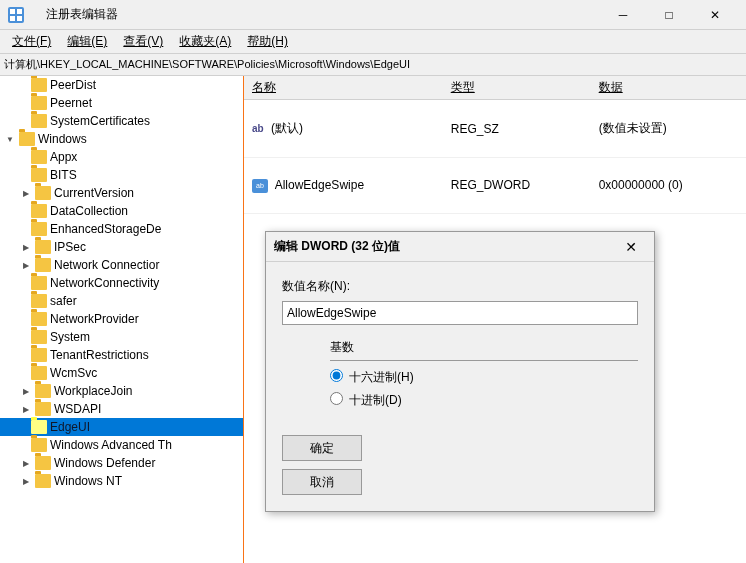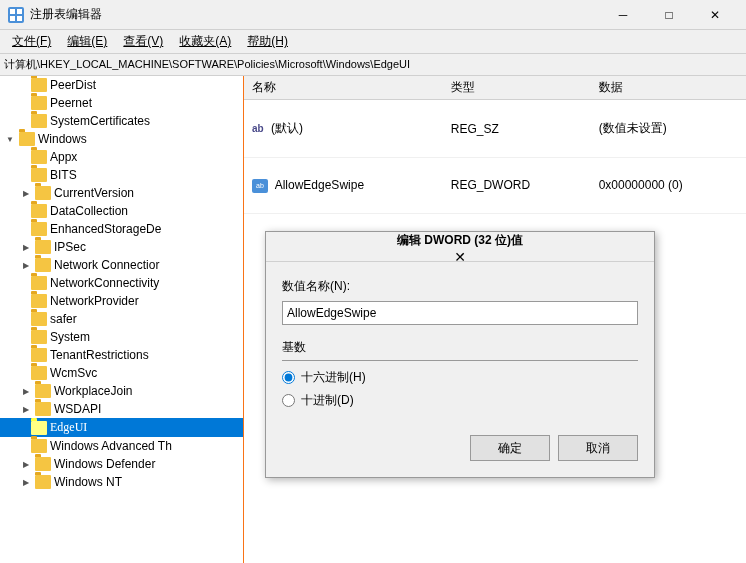--- a/index.html
+++ b/index.html
@@ -14,20 +14,21 @@
 
     
     .title-bar {
       background: #f0f0f0;
       height: 30px;
       display: flex;
       align-items: center;
       padding: 0 8px;
       border-bottom: 1px solid #d0d0d0;
       user-select: none;
+      gap: 16px;
     }
     .title-bar-icon {
       width: 16px;
       height: 16px;
       margin-right: 6px;
       background: #4a90d9;
       border-radius: 2px;
       display: flex; align-items: center; justify-content: center;
     }
     .title-bar-text {
@@ -95,21 +96,21 @@
       overflow-x: hidden;
       font-size: 12px;
     }
     .tree-item {
       display: flex;
       align-items: center;
       padding: 2px 0;
       cursor: pointer;
       white-space: nowrap;
     }
-    .tree-item.selected { background: #0078d7; color: #ffffff; font-family: Liberation Serif, serif; }
+    .tree-item.selected { background: #0078d7; color: #0f172a; }
     .tree-item.selected .folder-icon { filter: brightness(2); }
     .tree-indent { display: inline-block; }
     .expand-btn {
       width: 12px;
       height: 12px;
       display: inline-flex;
       align-items: center;
       justify-content: center;
       font-size: 8px;
       color: #555;
@@ -145,20 +146,21 @@
       width: 100%;
       border-collapse: collapse;
     }
     .value-table th {
       text-align: left;
       padding: 3px 8px;
       background: #f0f0f0;
       border-bottom: 1px solid #d0d0d0;
       font-weight: normal;
       color: #000;
+      text-decoration: underline;
     }
     .value-table td {
       padding: 20px 8px;
       border-bottom: 1px solid #f0f0f0;
       cursor: default;
     }
     .value-icon-ab {
       display: inline-block;
       font-size: 10px;
       font-weight: bold;
@@ -187,21 +189,20 @@
       top: 155px;
       left: 265px;
     }
     .dialog-title-bar {
       background: #f0f0f0;
       height: 30px;
       display: flex;
       align-items: center;
       padding: 0 8px;
       border-bottom: 1px solid #d0d0d0;
-      flex-direction: column;
     }
     .dialog-title-text {
       flex: 1;
       font-size: 12px;
       font-weight: 600;
     }
     .dialog-close-btn {
       width: 30px;
       height: 30px;
       display: flex;
@@ -237,44 +238,46 @@
     .dialog-value-input input {
       width: 160px;
       height: 24px;
       border: 2px solid #0078d7;
       background: #fff;
       padding: 2px 4px;
       font-size: 12px;
     }
     .dialog-base-group {
       flex: 1;
+      margin-left: 48px;
     }
     .dialog-base-title {
       font-size: 12px;
       font-weight: normal;
       border-bottom: 1px solid #999;
       padding-bottom: 4px;
       margin-bottom: 8px;
     }
     .radio-item {
       display: flex;
-      align-items: center;
+      align-items: flex-start;
       margin-bottom: 6px;
       font-size: 12px;
       cursor: pointer;
     }
     .radio-item input[type=radio] {
       margin-right: 6px;
       accent-color: #0078d7;
     }
     .dialog-buttons {
       display: flex;
       justify-content: flex-end;
       gap: 8px;
       padding-top: 4px;
+      flex-direction: column;
     }
     .dialog-btn {
       width: 80px;
       height: 26px;
       background: #e1e1e1;
       border: 1px solid #999;
       cursor: pointer;
       font-size: 12px;
       display: flex;
       align-items: center;
@@ -383,26 +386,26 @@
       <span>Network Connectior</span>
     </div>
     <div class="tree-item">
       <span class="tree-indent" style="width:28px"></span>
       <span class="folder-icon"></span>
       <span>NetworkConnectivity</span>
     </div>
     <div class="tree-item">
       <span class="tree-indent" style="width:28px"></span>
       <span class="folder-icon"></span>
+      <span>safer</span>
+    </div>
+    <div class="tree-item">
+      <span class="tree-indent" style="width:28px"></span>
+      <span class="folder-icon"></span>
       <span>NetworkProvider</span>
-    </div>
-    <div class="tree-item">
-      <span class="tree-indent" style="width:28px"></span>
-      <span class="folder-icon"></span>
-      <span>safer</span>
     </div>
     <div class="tree-item">
       <span class="tree-indent" style="width:28px"></span>
       <span class="folder-icon"></span>
       <span>System</span>
     </div>
     <div class="tree-item">
       <span class="tree-indent" style="width:28px"></span>
       <span class="folder-icon"></span>
       <span>TenantRestrictions</span>

